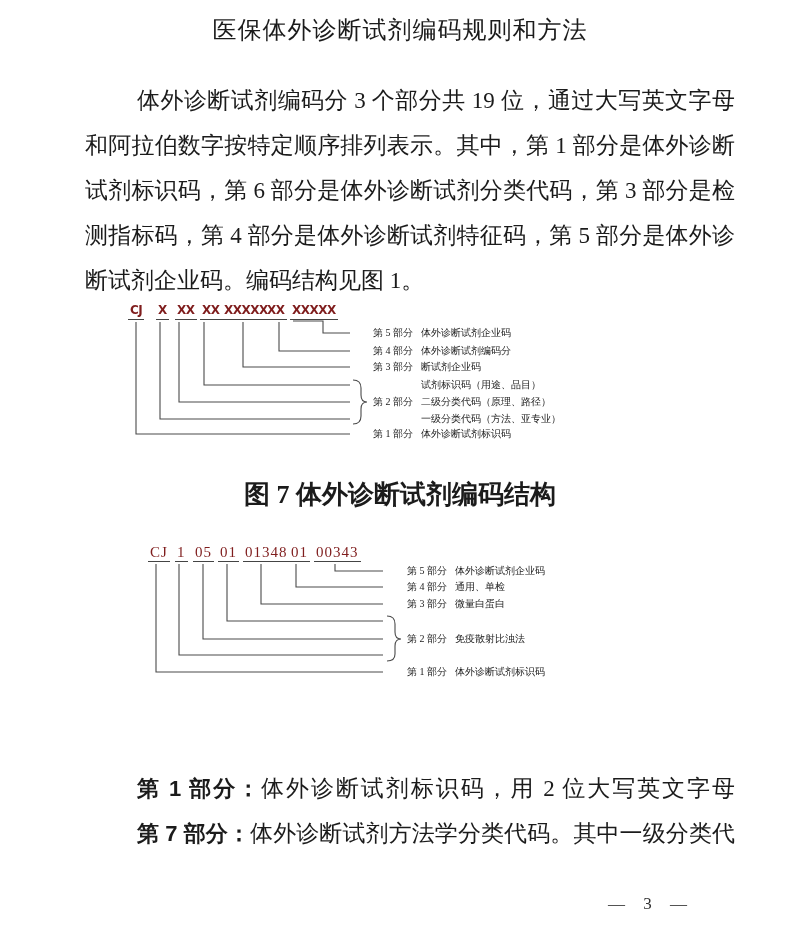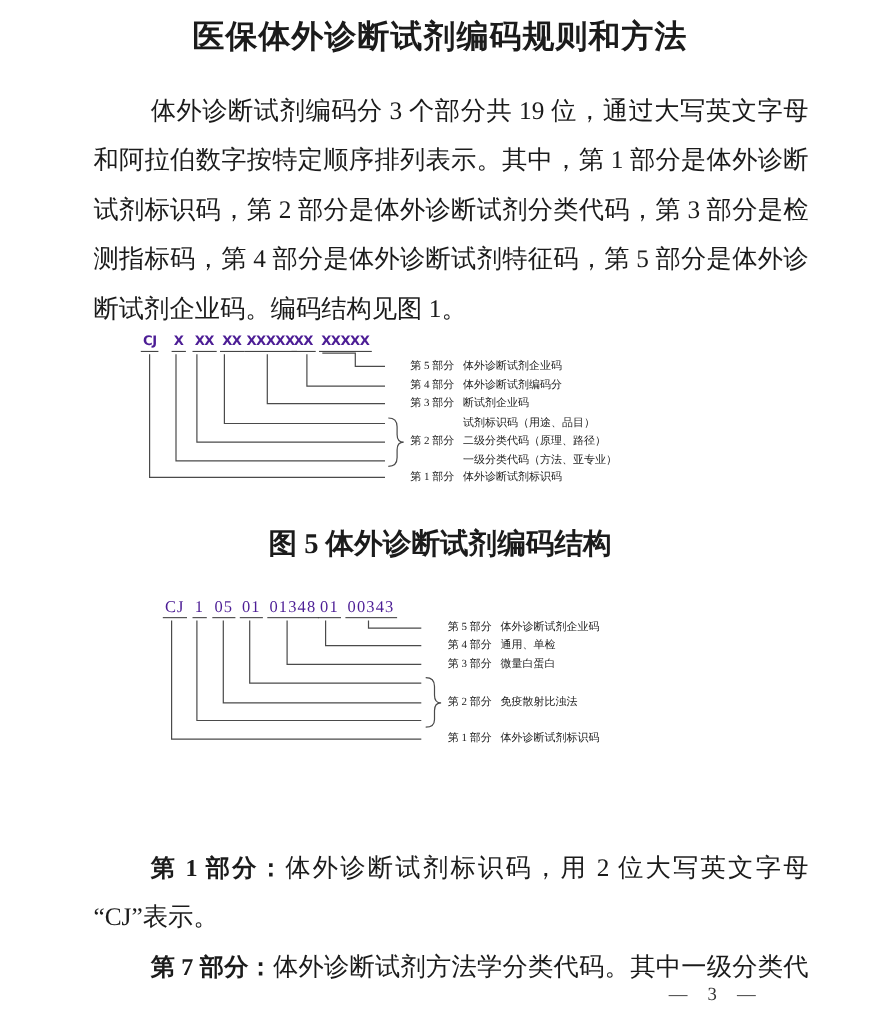--- a/index.html
+++ b/index.html
@@ -1,35 +1,35 @@
 <!DOCTYPE html>
 <html><head>
 <meta charset="utf-8">
 <style>
   *{margin:0;padding:0;box-sizing:border-box}
   html,body{background:#fff}
   .page{position:relative;width:800px;height:930px;background:#fff;
         font-family:"Liberation Serif",serif;color:#1b1b1b;overflow:hidden}
 
   .title{position:absolute;top:14px;left:0;width:100%;text-align:center;
-         font-size:29px;font-weight:bold;letter-spacing:1px}
+         font-size:24px;font-weight:normal;letter-spacing:1px}
 
   .textblock{position:absolute;left:85px;width:650px;font-size:23px}
   #intro{top:78px}
   #parts{top:766px}
   .line{height:45px;line-height:45px;text-align:justify;text-align-last:justify;overflow:hidden}
   .line.ind{padding-left:52px}
   .line.noj{text-align:center;text-align-last:left}
-  .lead{font-weight:bold;font-family:Liberation Serif, serif;font-size:22px}
+  .lead{font-weight:bold;font-family:Liberation Sans, sans-serif;font-size:22px}
 
   .fig{position:absolute}
   #fig1{top:300px;left:125px;width:660px;height:160px}
   #fig2{top:542px;left:145px;width:650px;height:165px}
   .seg{position:absolute;top:0;height:20px;line-height:20px;
-       border-bottom:1.4px solid #444;padding:0 2px;color:#4c1d95}
+       border-bottom:1.4px solid #444;padding:0 2px;color:#7f1d1d}
   #fig1 .seg{font-family:"DejaVu Sans",sans-serif;font-weight:bold;font-size:12px;letter-spacing:-0.5px}
   #fig2 .seg{font-family:"Liberation Serif",serif;font-size:15px;letter-spacing:1px}
   #fig1 .s0{left:3px}  #fig1 .s1{left:31px} #fig1 .s2{left:50px} #fig1 .s3{left:75px}
   #fig1 .s4{left:97px} #fig1 .s5{left:140px}#fig1 .s6{left:165px}
   #fig2 .s0{left:3px}  #fig2 .s1{left:30px} #fig2 .s2{left:48px} #fig2 .s3{left:73px}
   #fig2 .s4{left:98px} #fig2 .s5{left:144px}#fig2 .s6{left:169px}
 
   svg.conn{position:absolute;left:0;top:0}
   svg.conn path{stroke:#4a4a4a;stroke-width:1.1;fill:none}
 
@@ -52,21 +52,21 @@
 </head>
 <body>
 
 <div class="page">
 
   <div class="title">医保体外诊断试剂编码规则和方法</div>
 
   <div class="textblock" id="intro">
     <div class="line ind">体外诊断试剂编码分 3 个部分共 19 位，通过大写英文字母</div>
     <div class="line">和阿拉伯数字按特定顺序排列表示。其中，第 1 部分是体外诊断</div>
-    <div class="line">试剂标识码，第 2 部分是体外诊断试剂分类代码，第 3 部分是检</div>
+    <div class="line">试剂标识码，第 6 部分是体外诊断试剂分类代码，第 3 部分是检</div>
     <div class="line">测指标码，第 4 部分是体外诊断试剂特征码，第 5 部分是体外诊</div>
     <div class="line noj">断试剂企业码。编码结构见图 1。</div>
   </div>
 
   <div class="fig" id="fig1">
     <span class="seg s0">CJ</span>
     <span class="seg s1">X</span>
     <span class="seg s2">XX</span>
     <span class="seg s3">XX</span>
     <span class="seg s4">XXXXX</span>
@@ -93,21 +93,21 @@
     <div class="fl r3">
       <span class="part"></span><span>试剂标识码（用途、品目）</span></div>
     <div class="fl r4">
       <span class="part">第 2 部分</span><span>二级分类代码（原理、路径）</span></div>
     <div class="fl r5">
       <span class="part"></span><span>一级分类代码（方法、亚专业）</span></div>
     <div class="fl r6">
       <span class="part">第 1 部分</span><span>体外诊断试剂标识码</span></div>
   </div>
 
-  <div class="caption" id="cap1">图 5 体外诊断试剂编码结构</div>
+  <div class="caption" id="cap1">图 7 体外诊断试剂编码结构</div>
 
   <div class="fig" id="fig2">
     <span class="seg s0">CJ</span>
     <span class="seg s1">1</span>
     <span class="seg s2">05</span>
     <span class="seg s3">01</span>
     <span class="seg s4">01348</span>
     <span class="seg s5">01</span>
     <span class="seg s6">00343</span>
 
@@ -132,21 +132,20 @@
       <span class="part">第 2 部分</span><span>免疫散射比浊法</span></div>
     <div class="fl r4">
       <span class="part">第 1 部分</span><span>体外诊断试剂标识码</span></div>
   </div>
 
 
   <div class="textblock" id="parts">
     <div class="line ind">
       <span class="lead">第 1 部分：</span><span>体外诊断试剂标识码，用 2 位大写英文字母</span>
     </div>
-    <div class="line noj">“CJ”表示。</div>
     <div class="line ind">
       <span class="lead">第 7 部分：</span><span>体外诊断试剂方法学分类代码。其中一级分类代</span>
     </div>
   </div>
 
   <div class="pageno">— 3 —</div>
 
 </div>
 
 </body></html>

